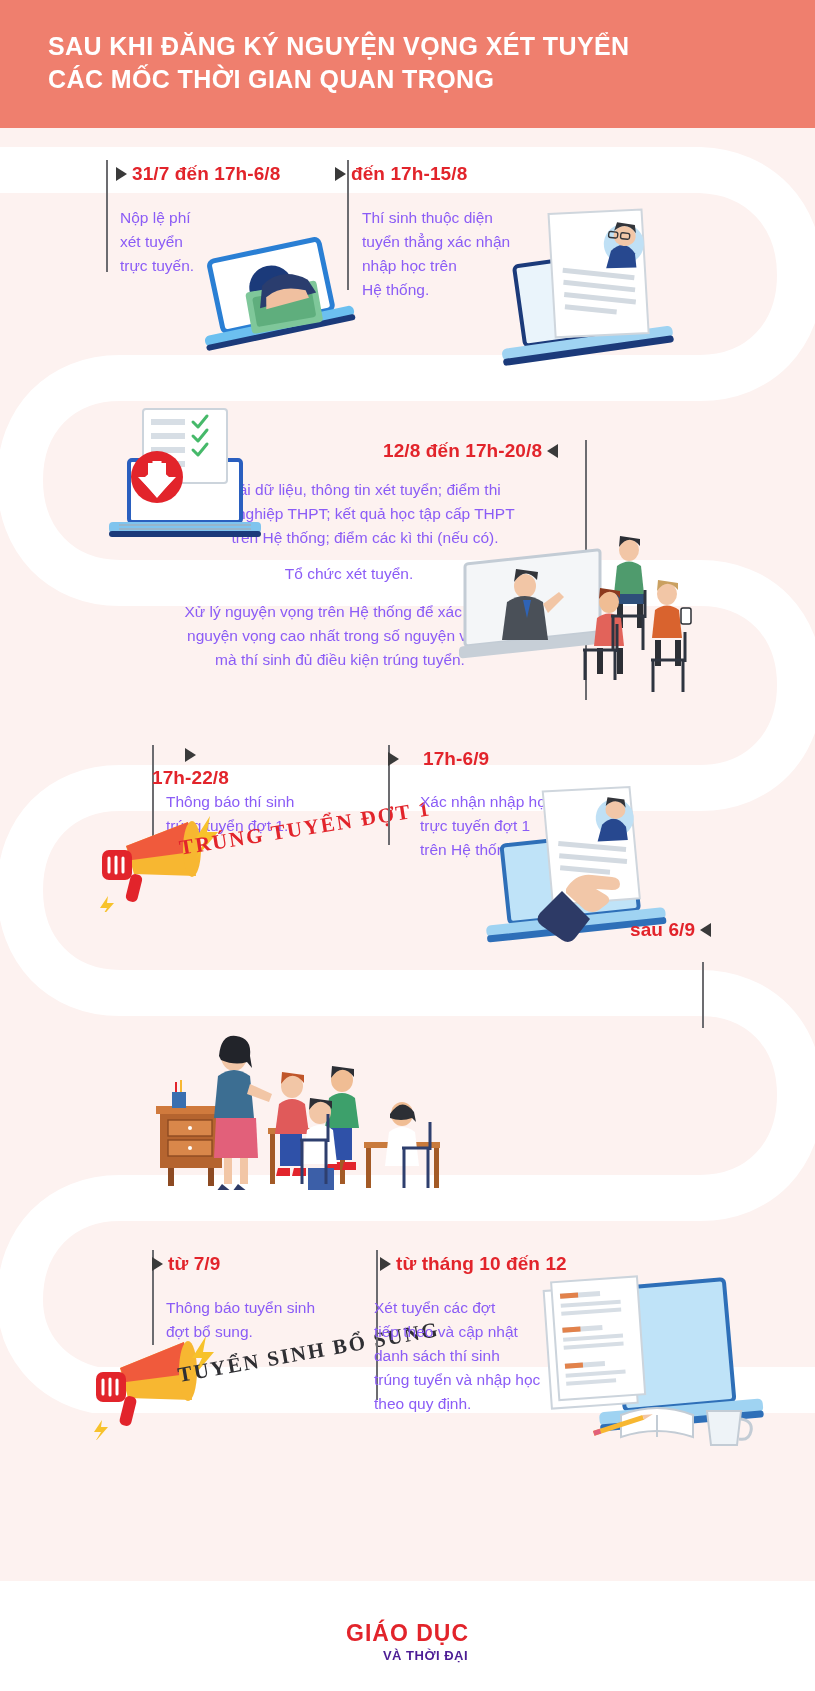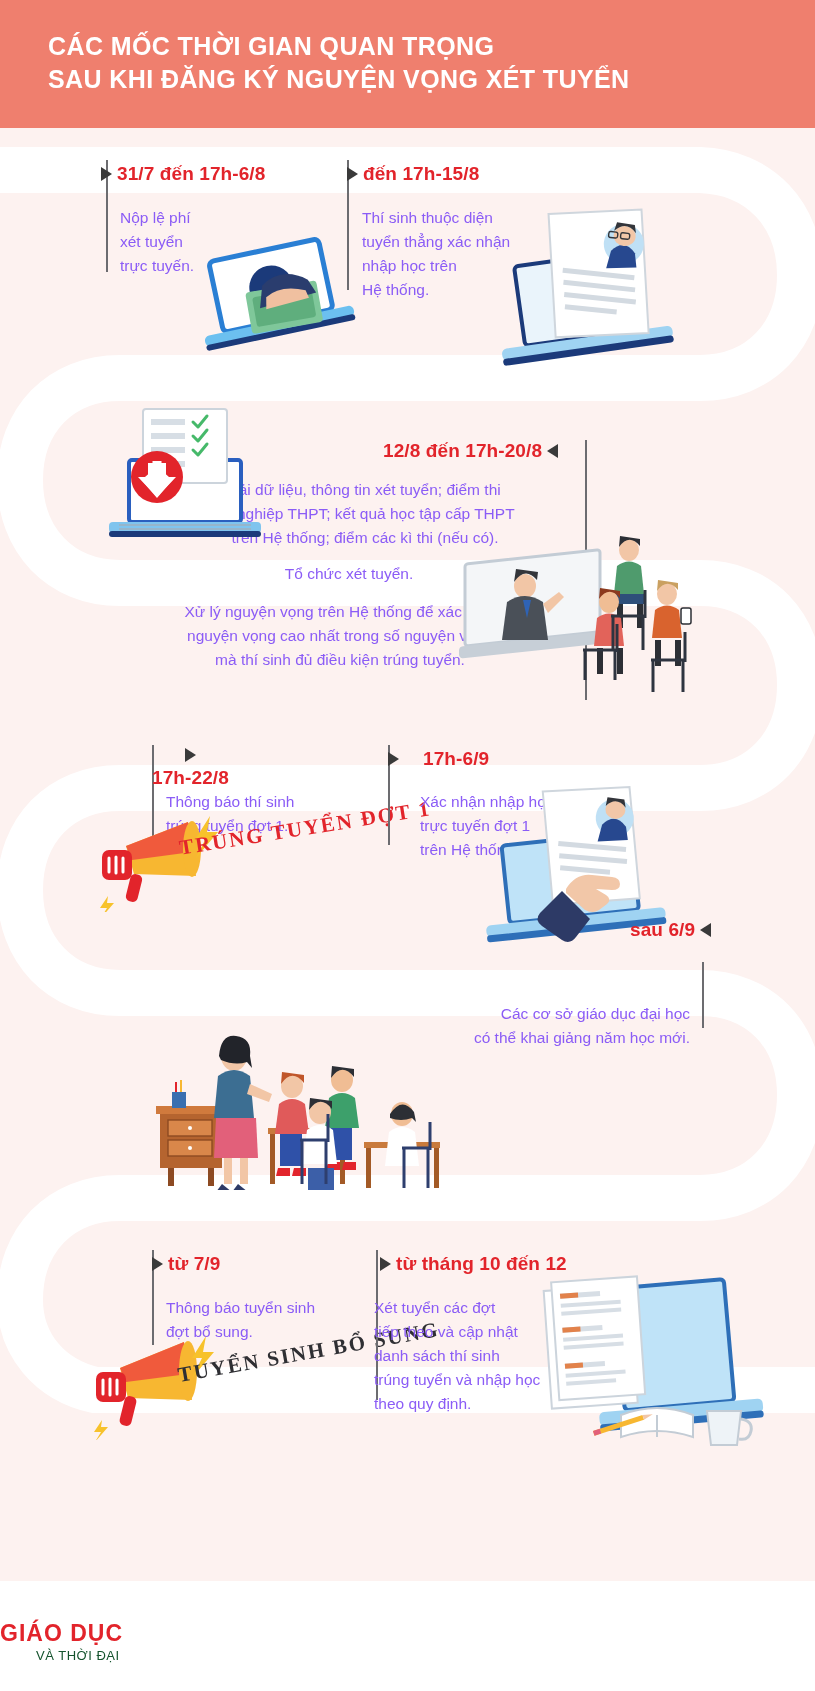--- a/index.html
+++ b/index.html
@@ -53,23 +53,23 @@
   .btext.right { text-align:right; }
 
   
   .vtick { position:absolute; width:1.6px; background:#6c6c70; }
 
   
   .footer {
     position:absolute; left:0; bottom:0; width:815px; height:110px;
     background:#ffffff;
   }
-  .brand { position:absolute; left:0; right:0; bottom:28px; }
+  .brand { position:absolute; left:0; right:0; bottom:28px; text-align:center; }
   .brand .b1 { color:#e2242b; font-size:23px; font-weight:bold; letter-spacing:1px; }
-  .brand .b2 { color:#14532d; font-size:13px; font-weight:normal; letter-spacing:.5px; margin-top:1px;padding-left:36px;}
+  .brand .b2 { color:#4c1d95; font-size:13px; font-weight:bold; letter-spacing:.5px; margin-top:1px;padding-left:36px;}
 
   .art { position:absolute; }
 </style>
 </head>
 <body>
 
 <div class="page">
 
   <svg class="ribbon" viewBox="0 0 815 1691" xmlns="http://www.w3.org/2000/svg">
     <defs></defs>
@@ -94,27 +94,27 @@
       C 800 1155 760 1198 700 1198
       L 120 1198
       C 60 1198 20 1240 20 1300
       C 20 1345 50 1380 95 1390
       L 815 1390
       " fill="none" stroke="#ffffff" stroke-width="46" stroke-linecap="butt"></path>
   </svg>
 
   <div class="header">
     <h1>
+      <span>SAU KHI ĐĂNG KÝ NGUYỆN VỌNG XÉT TUYỂN</span>
       <span>CÁC MỐC THỜI GIAN QUAN TRỌNG</span>
-      <span>SAU KHI ĐĂNG KÝ NGUYỆN VỌNG XÉT TUYỂN</span>
     </h1>
   </div>
 
   <div class="vtick" style="left:106px;top:160px;height:112px;"></div>
-  <div class="date" style="left:101px;top:163px;text-align:right;">
+  <div class="date" style="left:116px;top:163px;text-align:right;">
     <span class="tri-r"></span>
     <span>31/7 đến 17h-6/8</span>
   </div>
   <div class="btext" style="left:120px;top:206px;width:180px;">Nộp lệ phí
 xét tuyển
 trực tuyến.</div>
 
   <svg class="art" style="left:180px;top:235px;" width="190" height="130" viewBox="0 0 190 130" xmlns="http://www.w3.org/2000/svg">
     <g transform="rotate(-12 95 65)">
       <rect x="38" y="14" width="112" height="72" rx="5" fill="#ffffff" stroke="#2a7fd4" stroke-width="5"></rect>
@@ -124,21 +124,21 @@
     </g>
     <g transform="translate(62,40) rotate(-10)">
       <rect x="0" y="18" width="72" height="42" rx="4" fill="#7fc79a"></rect>
       <rect x="6" y="24" width="60" height="30" rx="3" fill="#5fae7d"></rect>
       <path d="M18 14 q22 -16 46 2 l6 14 -58 6 z" fill="#2a3d6e"></path>
       <path d="M20 26 q16 -10 40 0 l2 8 -44 4z" fill="#f0c0a0"></path>
     </g>
   </svg>
 
   <div class="vtick" style="left:347px;top:160px;height:130px;"></div>
-  <div class="date" style="left:347px;top:163px;align-items:center;">
+  <div class="date" style="left:335px;top:163px;align-items:center;">
     <span class="tri-r"></span>
     <span>đến 17h-15/8</span>
   </div>
   <div class="btext" style="left:362px;top:206px;width:220px;">Thí sinh thuộc diện
 tuyển thẳng xác nhận
 nhập học trên
 Hệ thống.</div>
 
   <svg class="art" style="left:480px;top:195px;" width="210" height="190" viewBox="0 0 210 190" xmlns="http://www.w3.org/2000/svg">
     <g transform="rotate(-8 105 95)">
@@ -298,22 +298,20 @@
       <path d="M0 26 q10 -16 26 -14 l20 2 q8 1 8 7 t-8 6 l-16 -1 10 6 q6 4 1 9 l-8 6 q-6 4 -14 0 L0 30z" fill="#f2c7a8"></path>
       <path d="M-4 28 l-22 22 q-6 7 2 13 l20 14 q8 5 14 -3 l14 -18z" fill="#2d3a66"></path>
     </g>
   </svg>
 
   <div class="vtick" style="left:702px;top:962px;height:66px;"></div>
   <div class="date" style="left:630px;top:919px;">
     <span>sau 6/9</span>
     <span class="tri-l"></span>
   </div>
-  <div class="btext right" style="left:320px;top:1002px;width:370px;">Các cơ sở giáo dục đại học
-có thể khai giảng năm học mới.</div>
 
   <svg class="art" style="left:150px;top:1030px;" width="330" height="160" viewBox="0 0 330 160" xmlns="http://www.w3.org/2000/svg">
 
     <rect x="10" y="82" width="62" height="56" fill="#b5642f"></rect>
     <rect x="6" y="76" width="72" height="8" fill="#d07a3d"></rect>
     <g fill="#d9874a" stroke="#8d4a22" stroke-width="1.4">
       <rect x="18" y="90" width="44" height="16"></rect>
       <rect x="18" y="110" width="44" height="16"></rect>
     </g>
     <circle cx="40" cy="98" r="2" fill="#fff"></circle>

